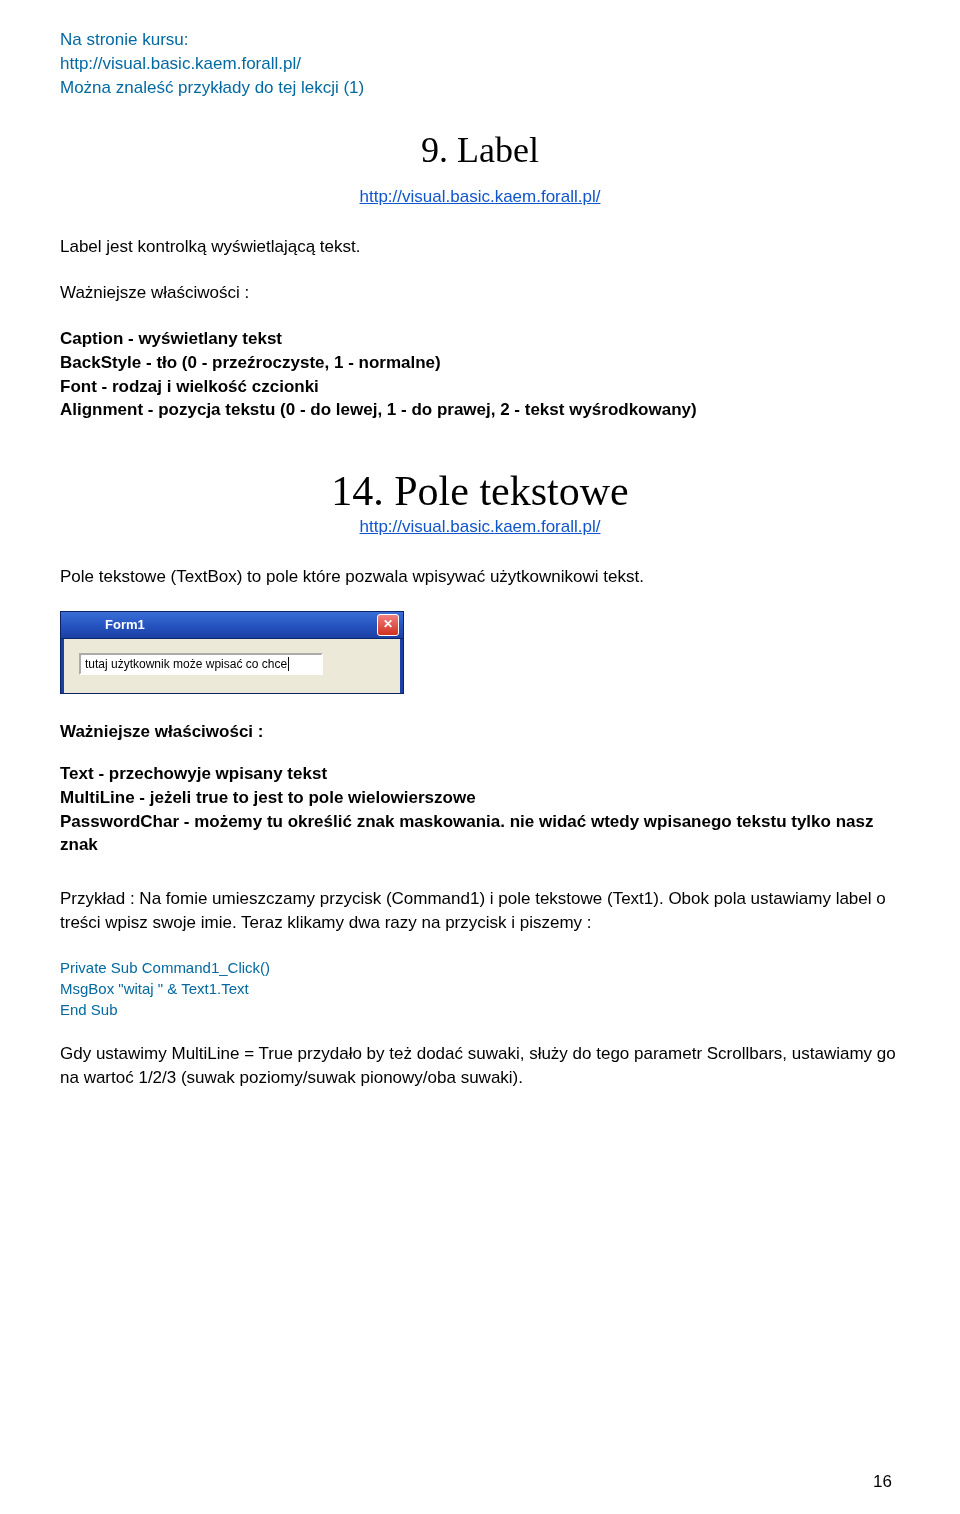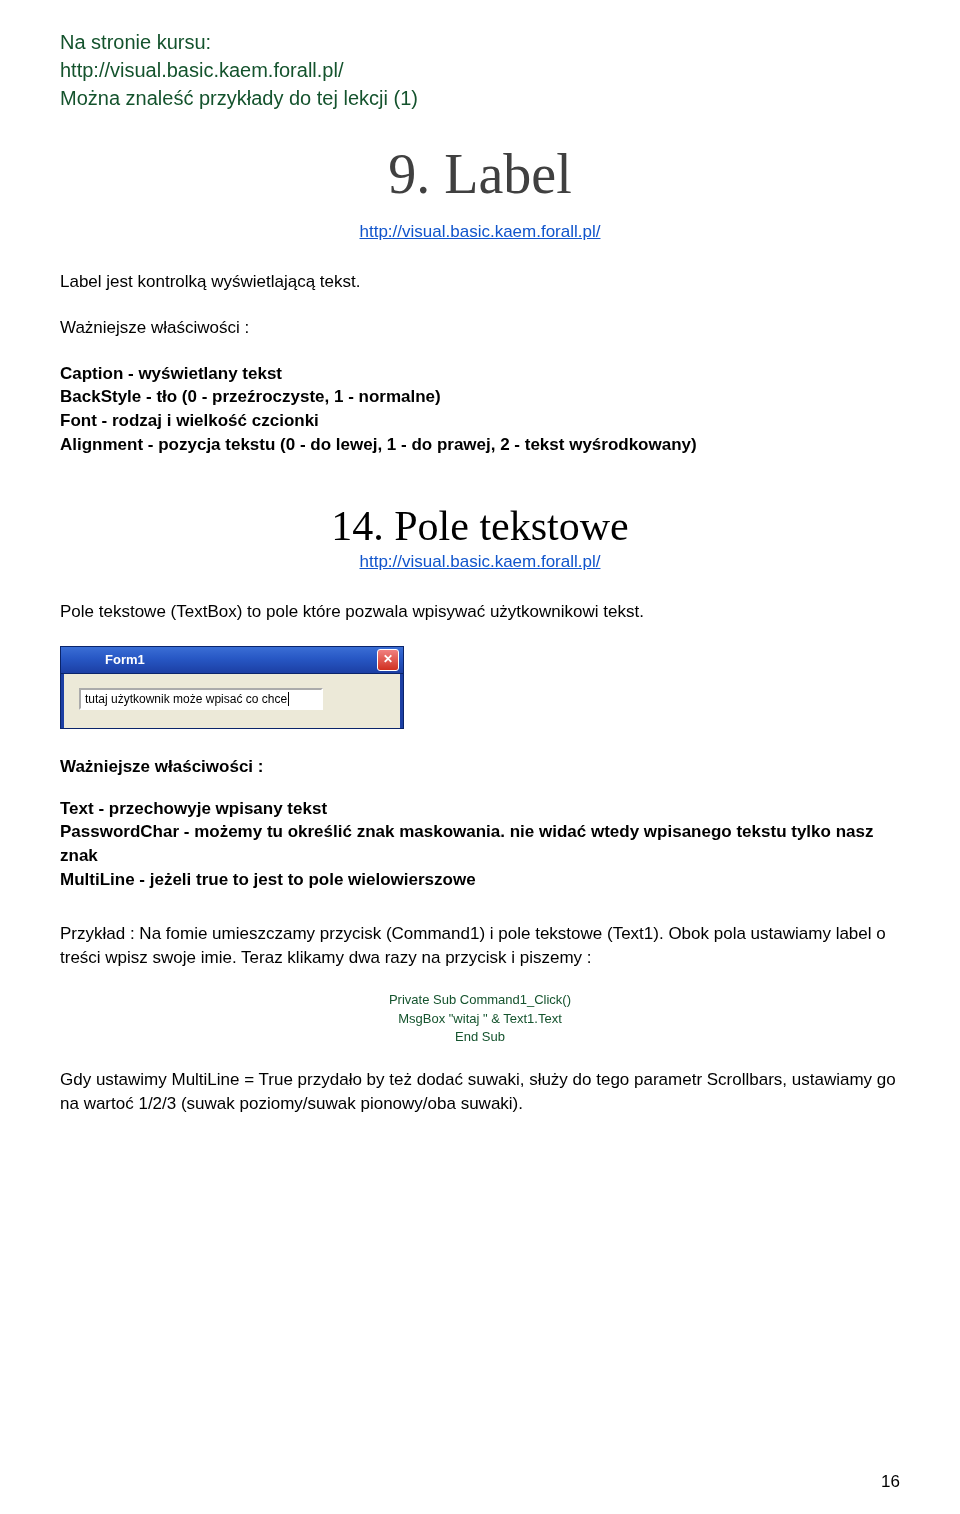--- a/index.html
+++ b/index.html
@@ -10,32 +10,32 @@
     color: #000000;
     width: 960px;
   }
   .page {
     padding: 28px 60px 30px 60px;
     position: relative;
     min-height: 1514px;
     box-sizing: border-box;
   }
   .red-line {
-    color: #14532d;
-    font-size: 20px;
+    color: #0369a1;
+    font-size: 17px;
     line-height: 1.4;
   }
   .h-title {
     text-align: center;
     font-family: "Times New Roman", serif;
-    font-size: 56px;
+    font-size: 36px;
     font-weight: normal;
     margin-top: 30px;
     margin-bottom: 16px;
-    color: #404040;
+    color: #000000;
   }
   .h-link {
     display: block;
     text-align: center;
     color: #1155cc;
     text-decoration: underline;
     font-size: 17px;
     margin-top: 2px;
     margin-bottom: 28px;
   }
@@ -122,29 +122,28 @@
     background: #000000;
     margin-left: 1px;
     vertical-align: middle;
   }
   .bold-head {
     font-weight: bold;
     font-size: 17px;
     margin-bottom: 20px;
   }
   .code-blue {
-    color: #14532d;
-    font-size: 13px;
-    line-height: 1.4;
-    text-align: center;
+    color: #0369a1;
+    font-size: 15px;
+    line-height: 1.4;
   }
   .page-number {
     position: absolute;
     bottom: 22px;
-    right: 60px;
+    right: 68px;
     font-size: 17px;
     font-family: Verdana, Arial, sans-serif;
   }
 </style>
 </head>
 <body>
 
 <div class="page">
 
   <div class="red-line">Na stronie kursu:</div>
@@ -182,22 +181,22 @@
             <span class="cursor-bar"></span>
         </div>
       </div>
     </div>
   </div>
 
   <div class="bold-head">Ważniejsze właściwości :</div>
 
   <div class="prop-list">
     <div>Text - przechowyje wpisany tekst</div>
+    <div>MultiLine - jeżeli true to jest to pole wielowierszowe</div>
     <div>PasswordChar - możemy tu określić znak maskowania. nie widać wtedy wpisanego tekstu tylko nasz znak</div>
-    <div>MultiLine - jeżeli true to jest to pole wielowierszowe</div>
   </div>
 
   <div class="body-text para">Przykład : Na fomie umieszczamy przycisk (Command1) i pole tekstowe (Text1). Obok pola ustawiamy label o treści wpisz swoje imie. Teraz klikamy dwa razy na przycisk i piszemy :</div>
 
   <div style="margin-bottom:22px;">
     <div class="code-blue">Private Sub Command1_Click()</div>
     <div class="code-blue">MsgBox "witaj " &amp; Text1.Text</div>
     <div class="code-blue">End Sub</div>
   </div>
 

